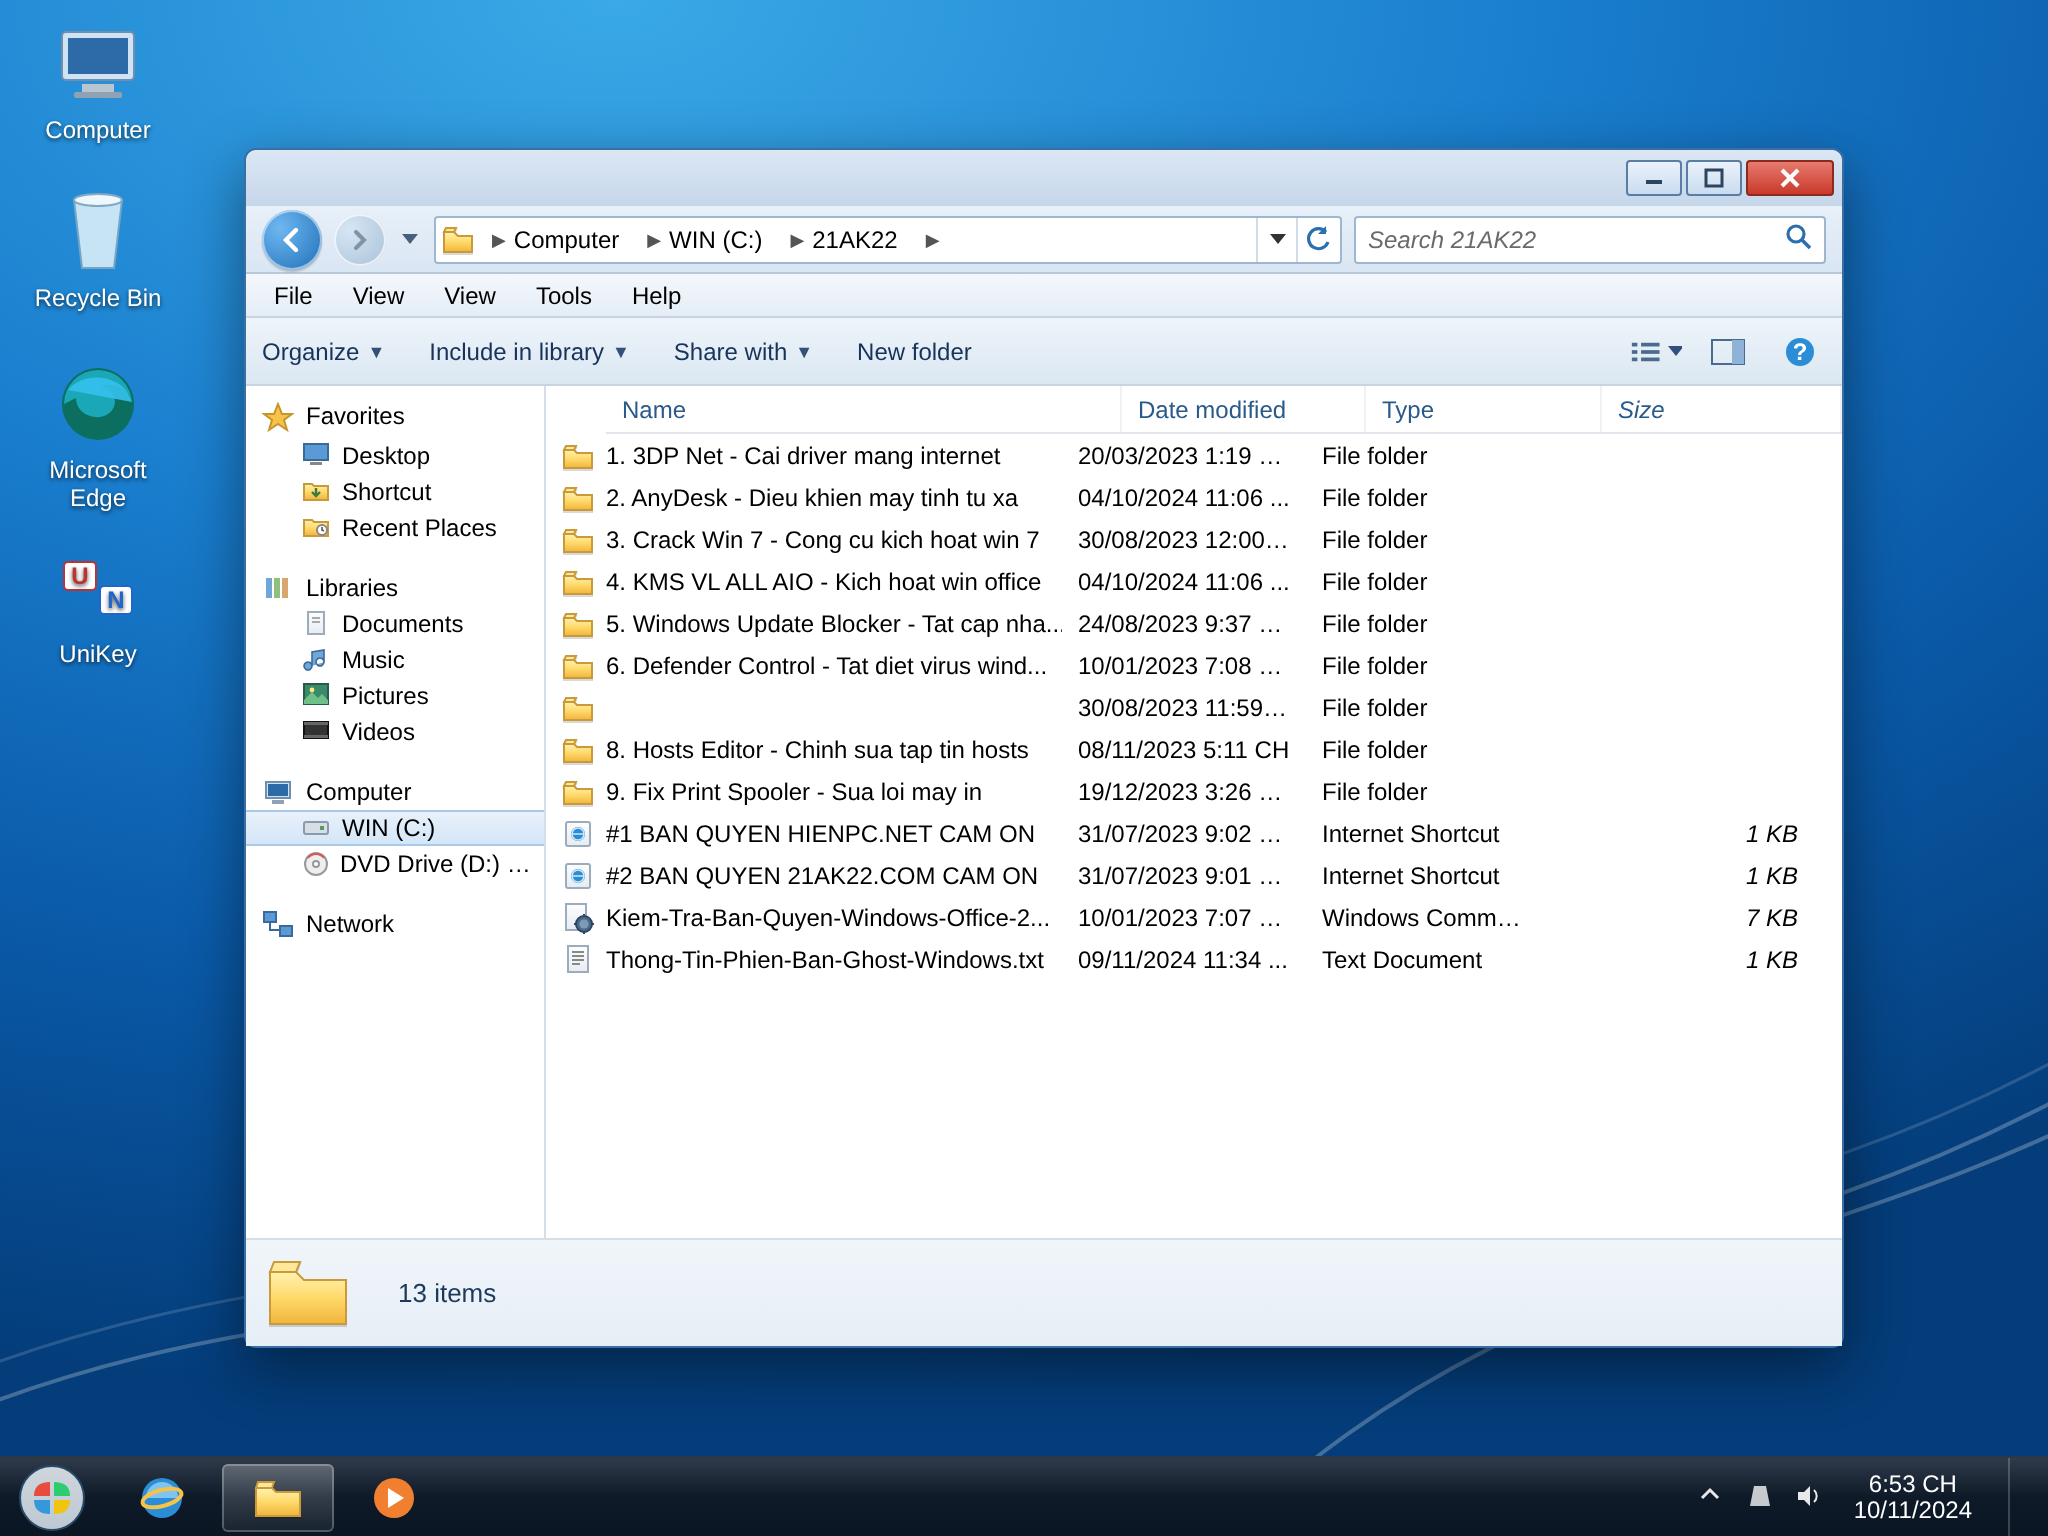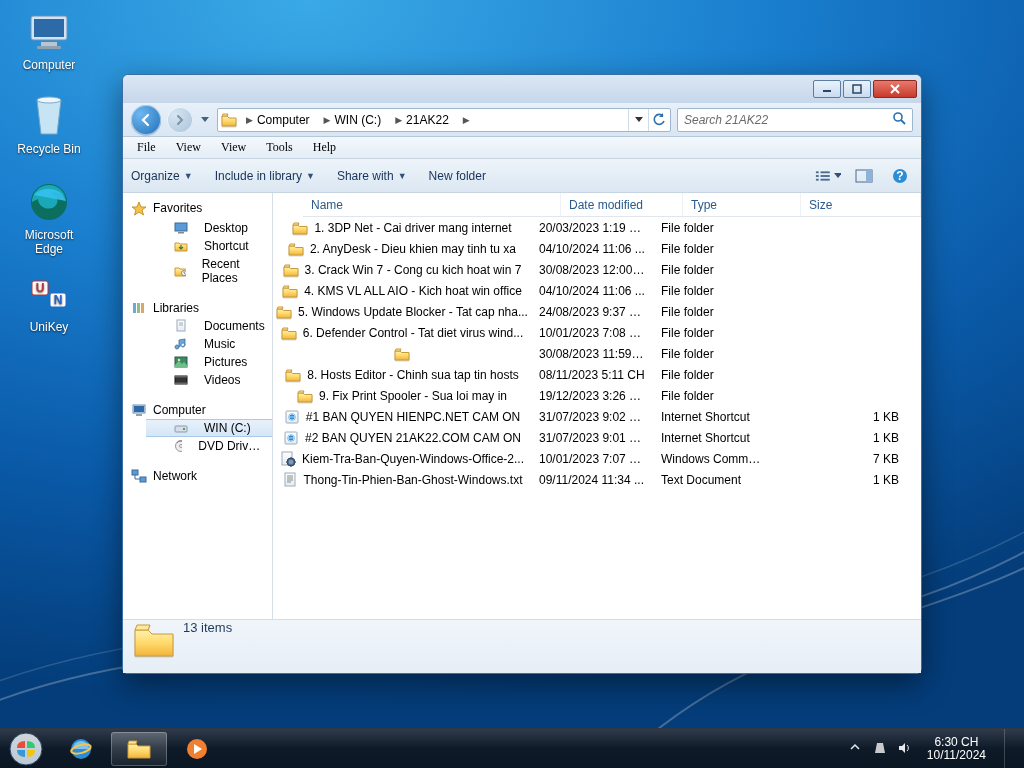--- a/index.html
+++ b/index.html
@@ -75,58 +75,58 @@
 .addr-tail { margin-left:auto; display:flex; align-items:center; }
 .addr-tail .drop, .addr-tail .refresh { width:20px; height:22px; display:flex; align-items:center; justify-content:center; border-left:1px solid #cfdbe8; }
 
 .searchbox {
   width: 236px; height:24px; background:#fff; border:1px solid #9db7cf; border-radius:2px;
   display:flex; align-items:center; padding:0 6px; color:#6a6a6a; font-style:italic;
 }
 .searchbox .sicon { margin-left:auto; color:#1f6fb3; }
 
 .menubar { height:22px; background:linear-gradient(#f4f8fc,#e4edf6); border-bottom:1px solid #c7d4e2; display:flex; align-items:center; padding:0 6px; gap:4px; }
-.menubar .m { padding: 2px 8px; font-size:12px;font-family:Liberation Serif, serif; }
+.menubar .m { padding: 2px 8px; font-size:12px; }
 
 .cmdbar {
   height:34px; background:linear-gradient(#eef4fa,#dbe7f2); border-bottom:1px solid #c7d4e2;
   display:flex; padding:0 8px; gap:22px;
 }
 .cmdbar .cmd { display:flex; align-items:center; gap:4px; font-size:12px; color:#18335a; }
 .cmdbar .tri { font-size:9px; color:#33507a; }
 .cmdbar .right { margin-left:auto; display:flex; align-items:center; gap:10px; }
 .iconbtn { width:26px; height:22px; display:flex; align-items:center; justify-content:center; border-radius:2px; }
 .views { display:flex; align-items:center; gap:2px; }
 
 .body { flex:1; display:flex; min-height:0; }
 
 .navpane { width:150px; background:#fff; border-right:1px solid #d6dee7; padding:6px 0; overflow:hidden; }
 .navgrp { margin-bottom:12px; }
 .navhdr { display:flex; align-items:flex-start; gap:6px; padding:2px 8px; font-size:12px; }
 .navhdr.fav svg, .navhdr.lib svg, .navhdr.cpu svg, .navhdr.net svg { flex:none; }
-.navitem { display:flex; align-items:center; gap:16px; padding:2px 6px 2px 28px; font-size:12px;margin-left:23px; }
+.navitem { display:flex; gap:6px; padding:2px 6px 2px 28px; font-size:12px; }
 .navitem.sel { background:linear-gradient(#e8f1fb,#d4e6f7); border:1px solid #a9c9e8; border-left:none; border-right:none; padding-top:1px; padding-bottom:1px; }
 
 .listwrap { flex:1; display:flex; flex-direction:column; background:#fff; min-width:0; }
 .cols { height:24px; border-bottom:1px solid #e1e6ec; display:flex; align-items:center; color:#2a5a8a;margin-left:30px; }
 .cols .c { padding:0 8px; font-size:12px; border-right:1px solid #eef2f6; height:100%; display:flex; align-items:center; }
 .c-name { width:258px; }
 .c-date { width:122px; }
 .c-type { width:118px; }
-.c-size { flex:1; }
+.c-size { flex:1;font-style:italic; }
 .rows { flex:1; overflow:auto; }
 .row { height:21px; display:flex; align-items:center; }
 .row .c { padding:0 8px; font-size:12px; white-space:nowrap; overflow:hidden; text-overflow:ellipsis; }
-.row .c-name { display:flex; align-items:center; gap:6px;justify-content:center; }
+.row .c-name { display:flex; align-items:center; gap:6px; }
 .row .c-size { text-align:right; padding-right:22px; }
 .fico { width:16px; height:16px; flex:none; display:flex; align-items:center; justify-content:center; }
 
 .detailspane {
   height:54px; border-top:1px solid #d6dee7; background:linear-gradient(#f0f5fa,#e6eef6);
-  display:flex; gap:8px; padding:0 10px;
+  display:flex; align-items:center; gap:24px; padding:0 10px;
 }
 .detailspane .big { width:42px; height:42px; }
 .detailspane .txt { font-size:13px; color:#1e3a5a; }
 
 .folder-svg { filter: drop-shadow(0 1px 0 rgba(0,0,0,.15)); }
 </style>
 </head>
 <body>
 
 <svg width="0" height="0" style="position:absolute">
@@ -702,19 +702,19 @@
             <path d="M4 2 L10 2 L12 12 L2 12 Z" fill="#fff" opacity=".85"></path>
           </svg>
       </span>
       <span class="t-icon">
         <svg width="14" height="14">
             <path d="M2 5 L5 5 L8 2 L8 12 L5 9 L2 9 Z" fill="#fff"></path>
             <path d="M10 4 A4 4 0 0 1 10 10" fill="none" stroke="#fff"></path>
           </svg>
       </span>
       <div class="clock">
-        <div>6:30 CH</div>
+        <div>6:53 CH</div>
         <div>10/11/2024</div>
       </div>
       <div class="showdesk"></div>
     </div>
   </div>
 </div>
 
 </body></html>

